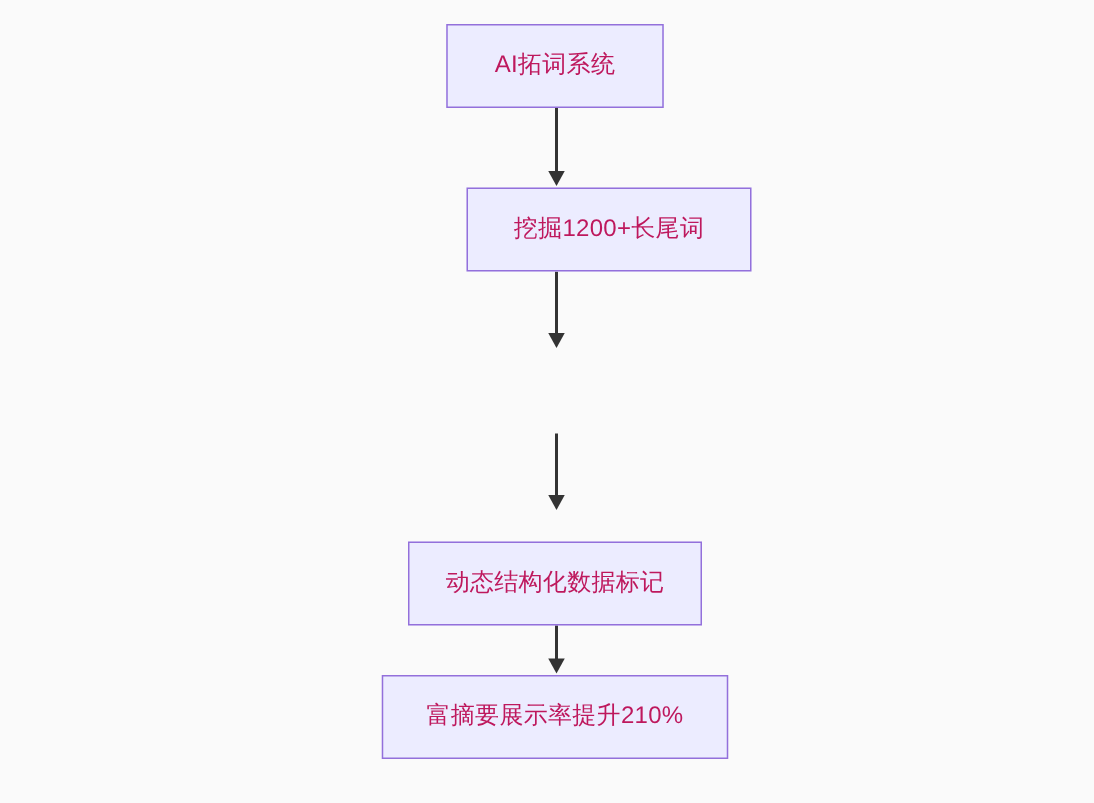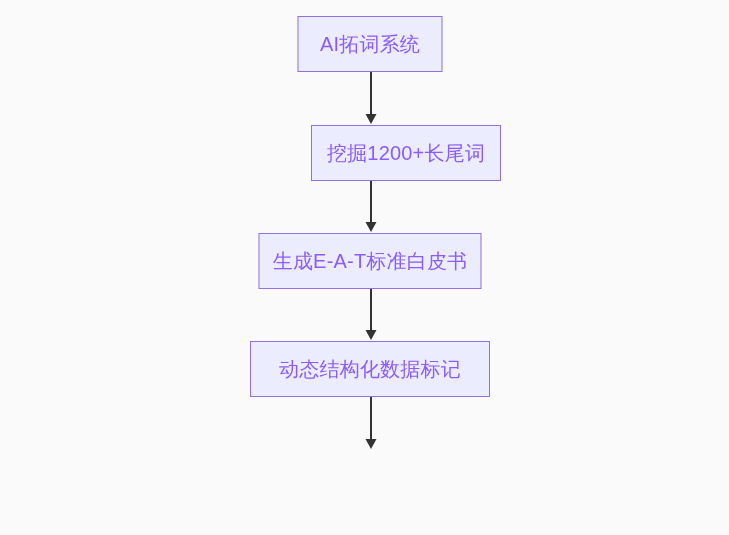--- a/index.html
+++ b/index.html
@@ -28,30 +28,30 @@
     transform: translateX(-50%);
     box-sizing: border-box;
     height: 56px;
     background: #ececff;
     border: 1px solid #9370db;
     display: flex;
     align-items: center;
     justify-content: center;
   }
   .flow-node-label {
-    font-size: 20px;
-    color: #8b5cf6;
+    font-size: 16px;
+    color: #be185d;
     white-space: nowrap;
     line-height: 1;
     letter-spacing: 0.2px;
   }
   .n1 { top: 16px;  width: 145px; }
   .n2 { top: 125px; width: 190px; margin-left: 36px; }
   .n3 { top: 233px; width: 223px; }
-  .n4 { top: 341px; width: 240px; }
+  .n4 { top: 361px; width: 196px; }
   .n5 { top: 450px; width: 231px; }
 </style>
 </head>
 <body>
 
 <div class="canvas">
 
   <svg class="edges-layer" width="729" height="535" viewBox="0 0 729 535">
 
     <g>
@@ -76,22 +76,22 @@
   </svg>
 
   <div class="flow-node n1">
     <span class="flow-node-label">AI拓词系统</span>
   </div>
 
   <div class="flow-node n2">
     <span class="flow-node-label">挖掘1200+长尾词</span>
   </div>
 
-  <div class="flow-node n3">
-    <span class="flow-node-label">生成E-A-T标准白皮书</span>
-  </div>
 
   <div class="flow-node n4">
     <span class="flow-node-label">动态结构化数据标记</span>
   </div>
 
+  <div class="flow-node n5">
+    <span class="flow-node-label">富摘要展示率提升210%</span>
+  </div>
 
 </div>
 
 </body></html>

